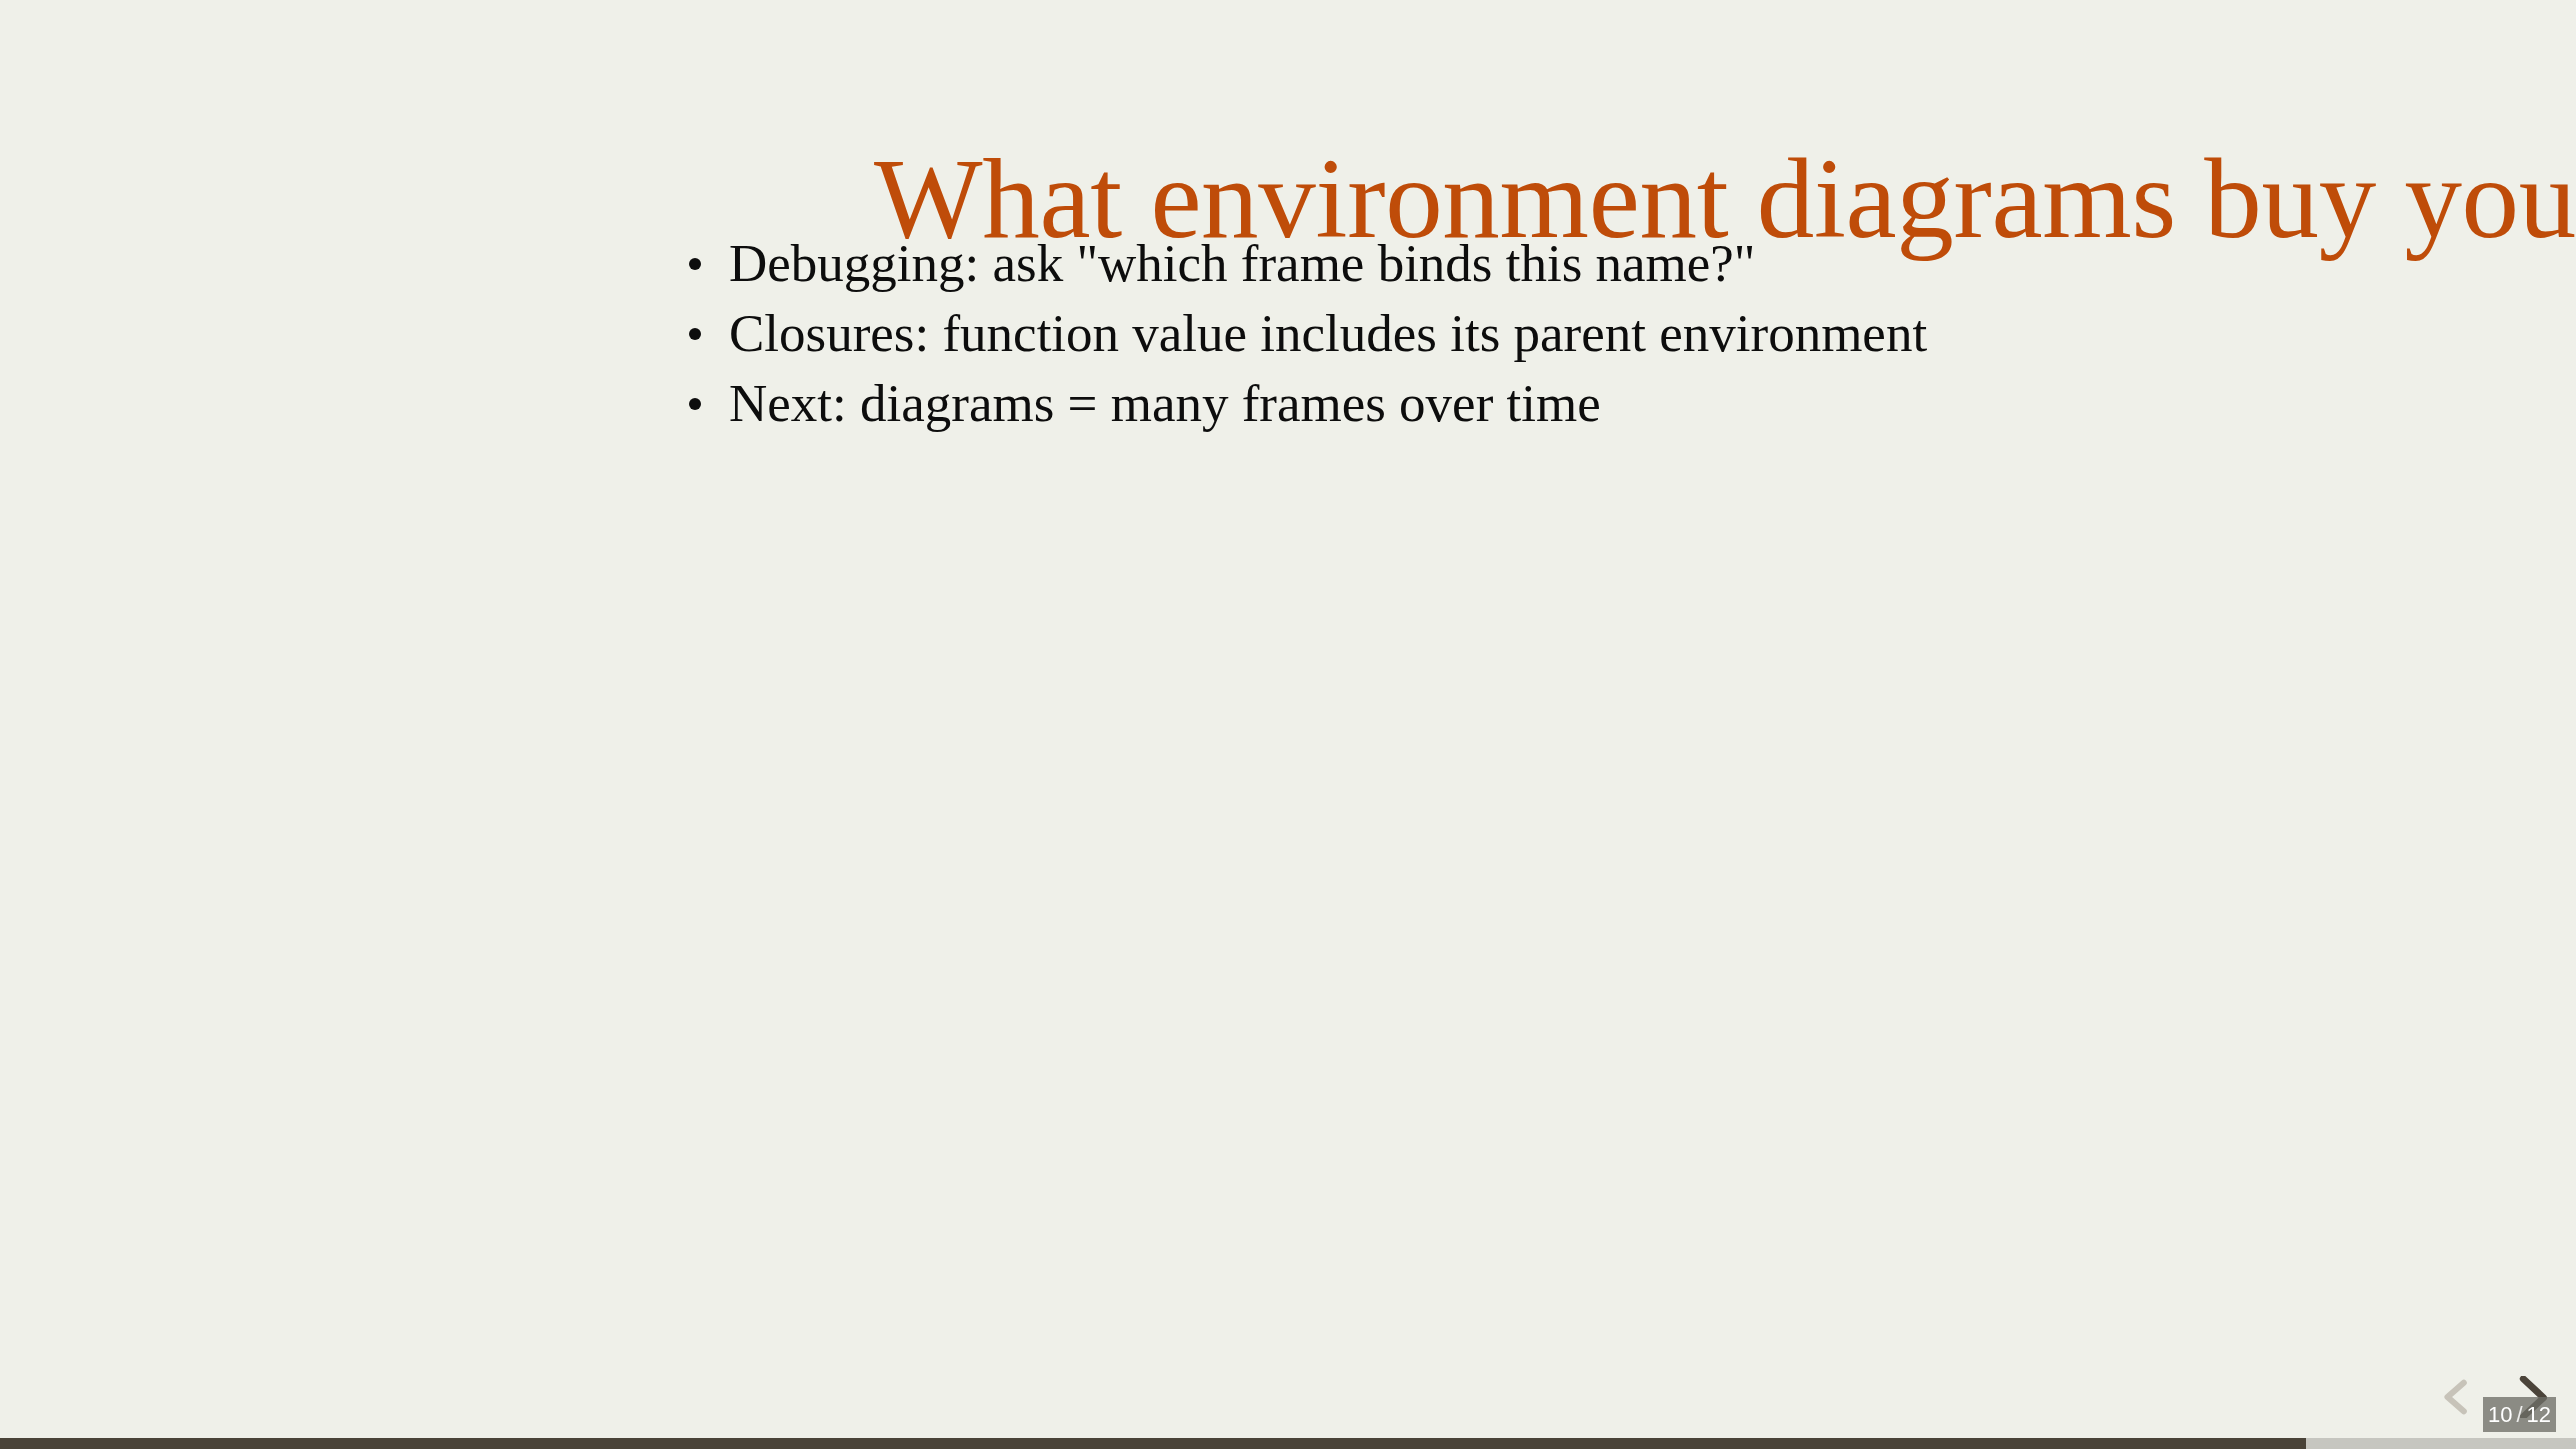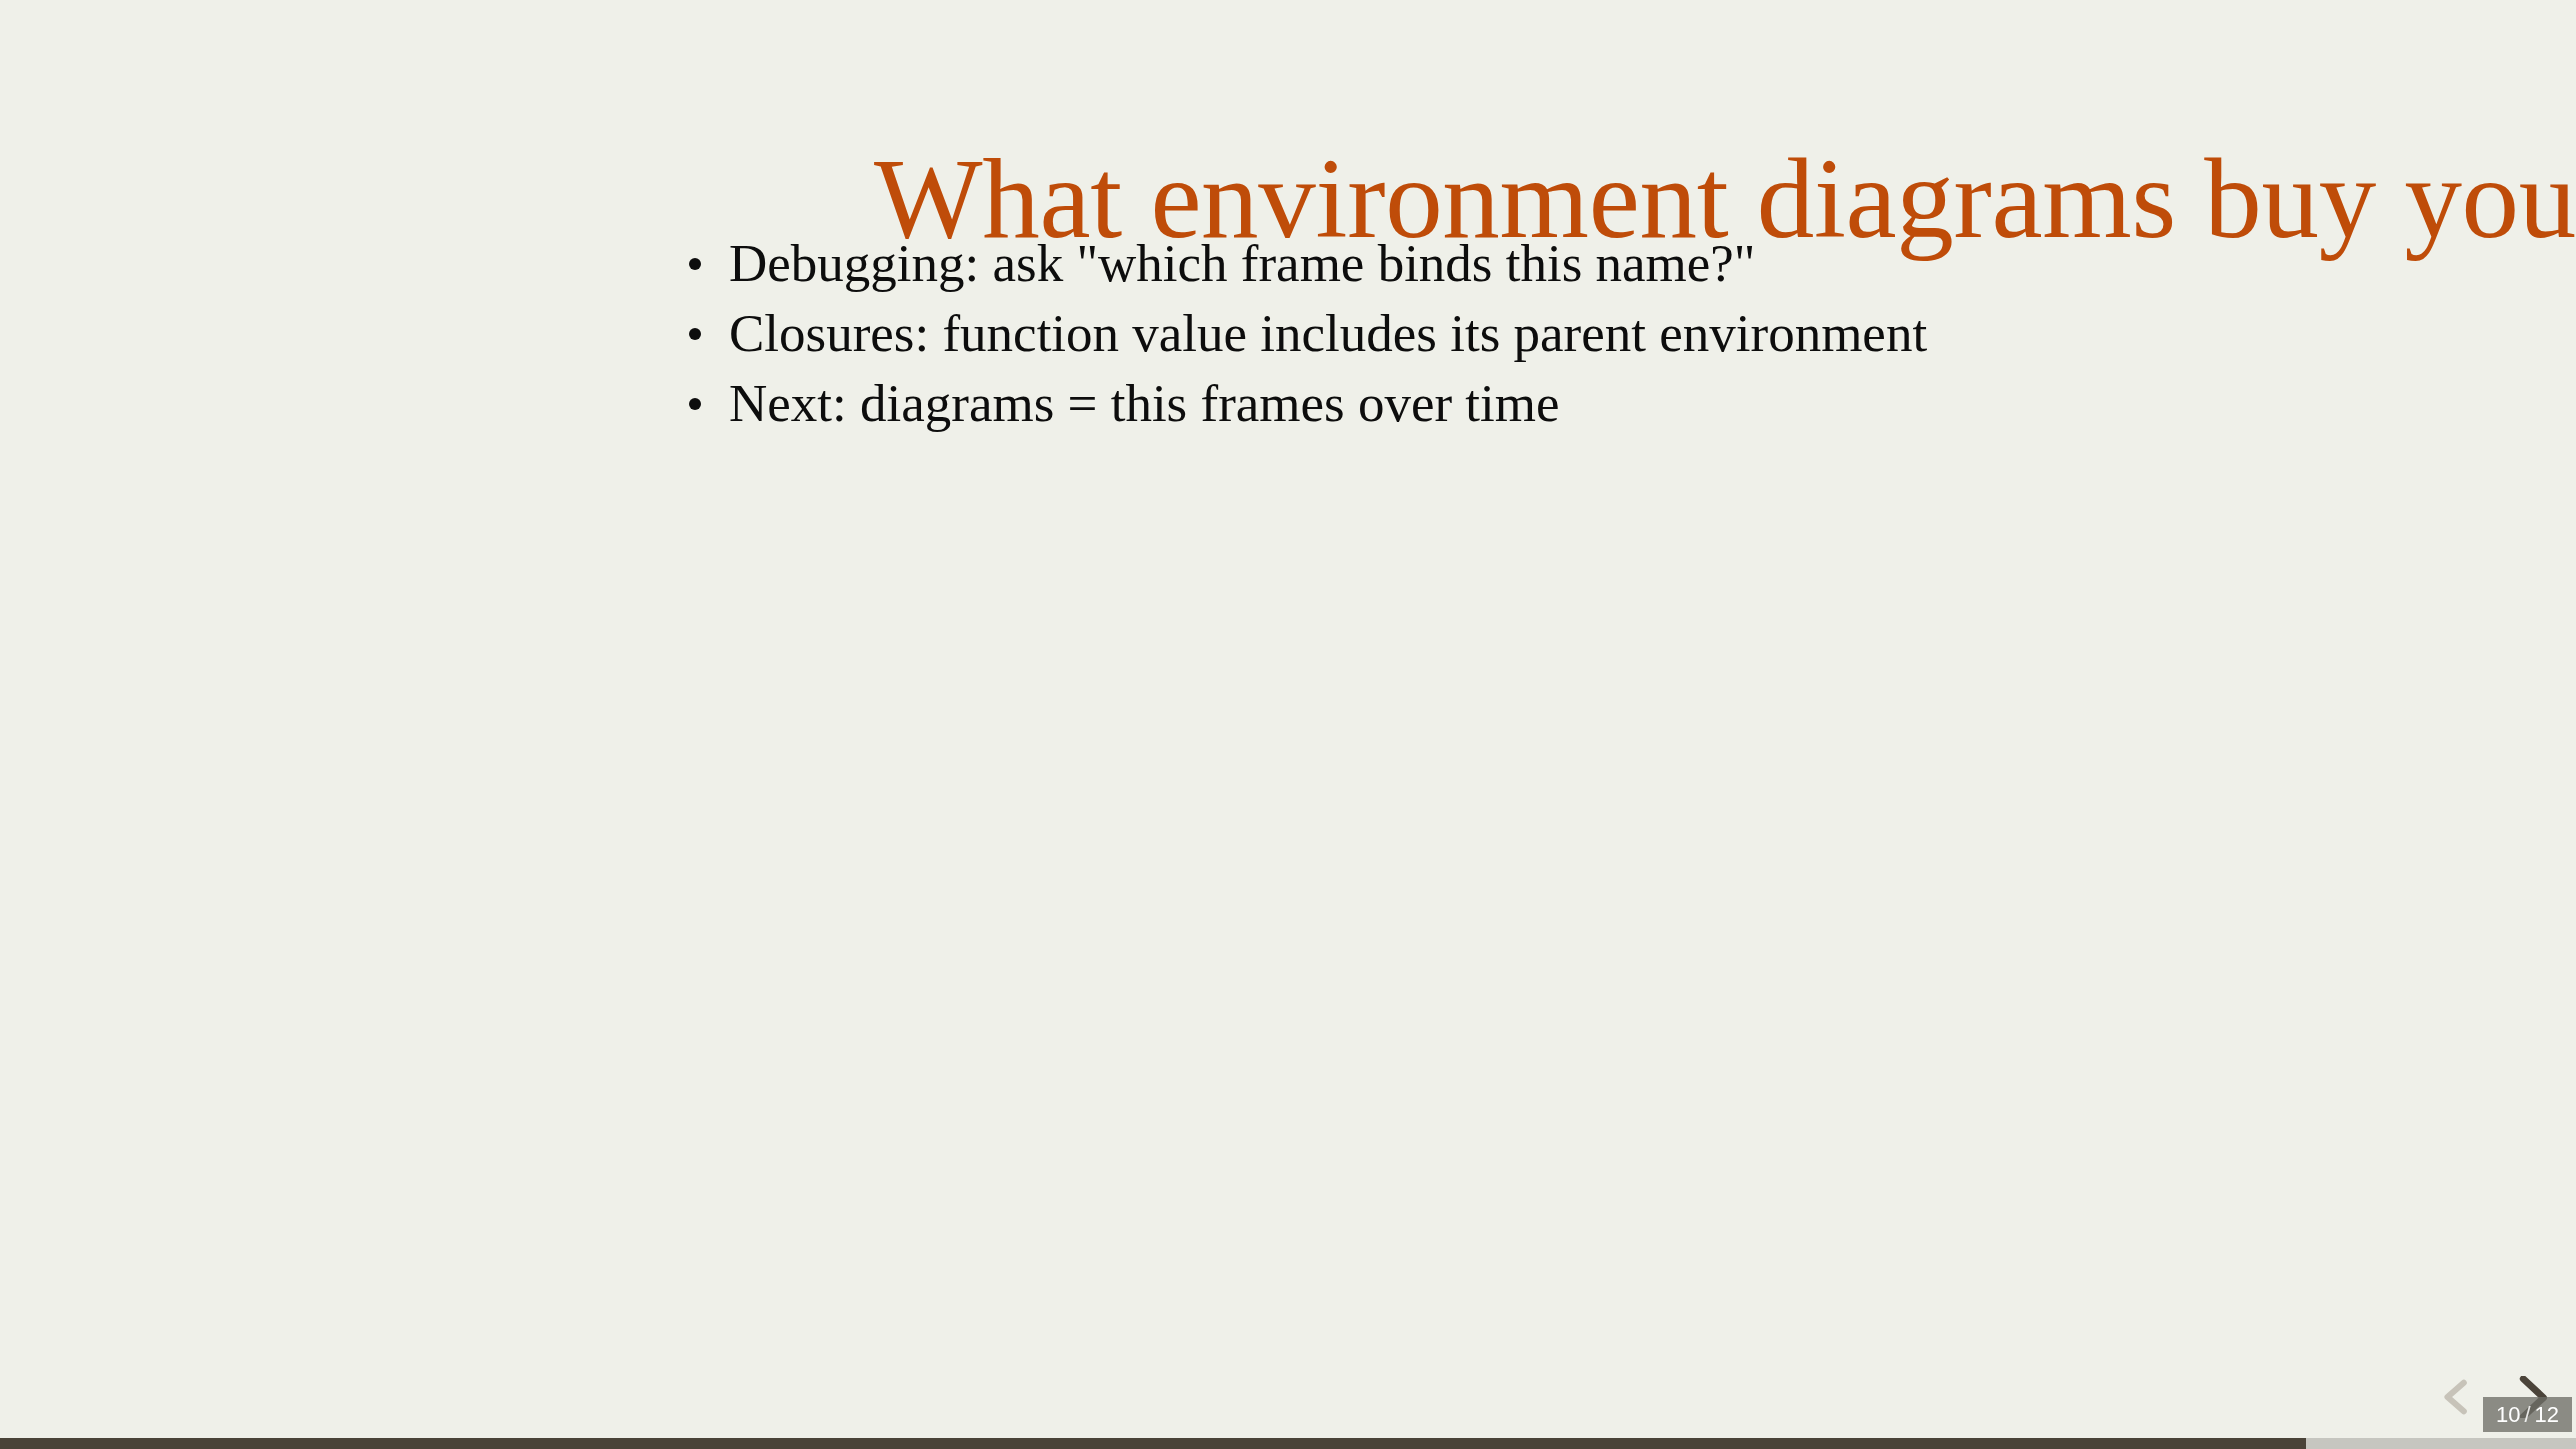--- a/index.html
+++ b/index.html
@@ -96,21 +96,21 @@
     left: 75px;
     bottom: 2.7px;
     min-width: 70px;
     height: 35px;
     background: rgba(110,110,104,0.78);
     color: #ffffff;
     font-family: "Liberation Sans", sans-serif;
     font-size: 22px;
     line-height: 35px;
     text-align: left;
-    padding: 0 13px;
+    padding: 0 5px;
     box-sizing: border-box;
     white-space: nowrap;
   }
   .page-badge .sep { opacity: 0.85; padding: 0 4px; }
 
   
   .progress-track {
     position: absolute;
     left: 0;
     bottom: 0;
@@ -141,21 +141,21 @@
         <span>Debugging: ask "which frame binds this name?"</span>
       </li>
 
       <li>
         <span class="bullet-dot"></span>
         <span>Closures: function value includes its parent environment</span>
       </li>
 
       <li>
         <span class="bullet-dot"></span>
-        <span>Next: diagrams </span><span class="eqsign">=</span><span> this frames over time</span>
+        <span>Next: diagrams </span><span class="eqsign">=</span><span> many frames over time</span>
       </li>
 
     </ul>
   </div>
 
   <div class="nav-controls">
 
     <div class="chev chev-prev">
       <svg viewBox="0 0 62 62" xmlns="http://www.w3.org/2000/svg" aria-hidden="true">
         <polyline points="41,10 17,31 41,52" fill="none" stroke="#c7c3b9" stroke-width="9" stroke-linecap="round" stroke-linejoin="round"></polyline>

